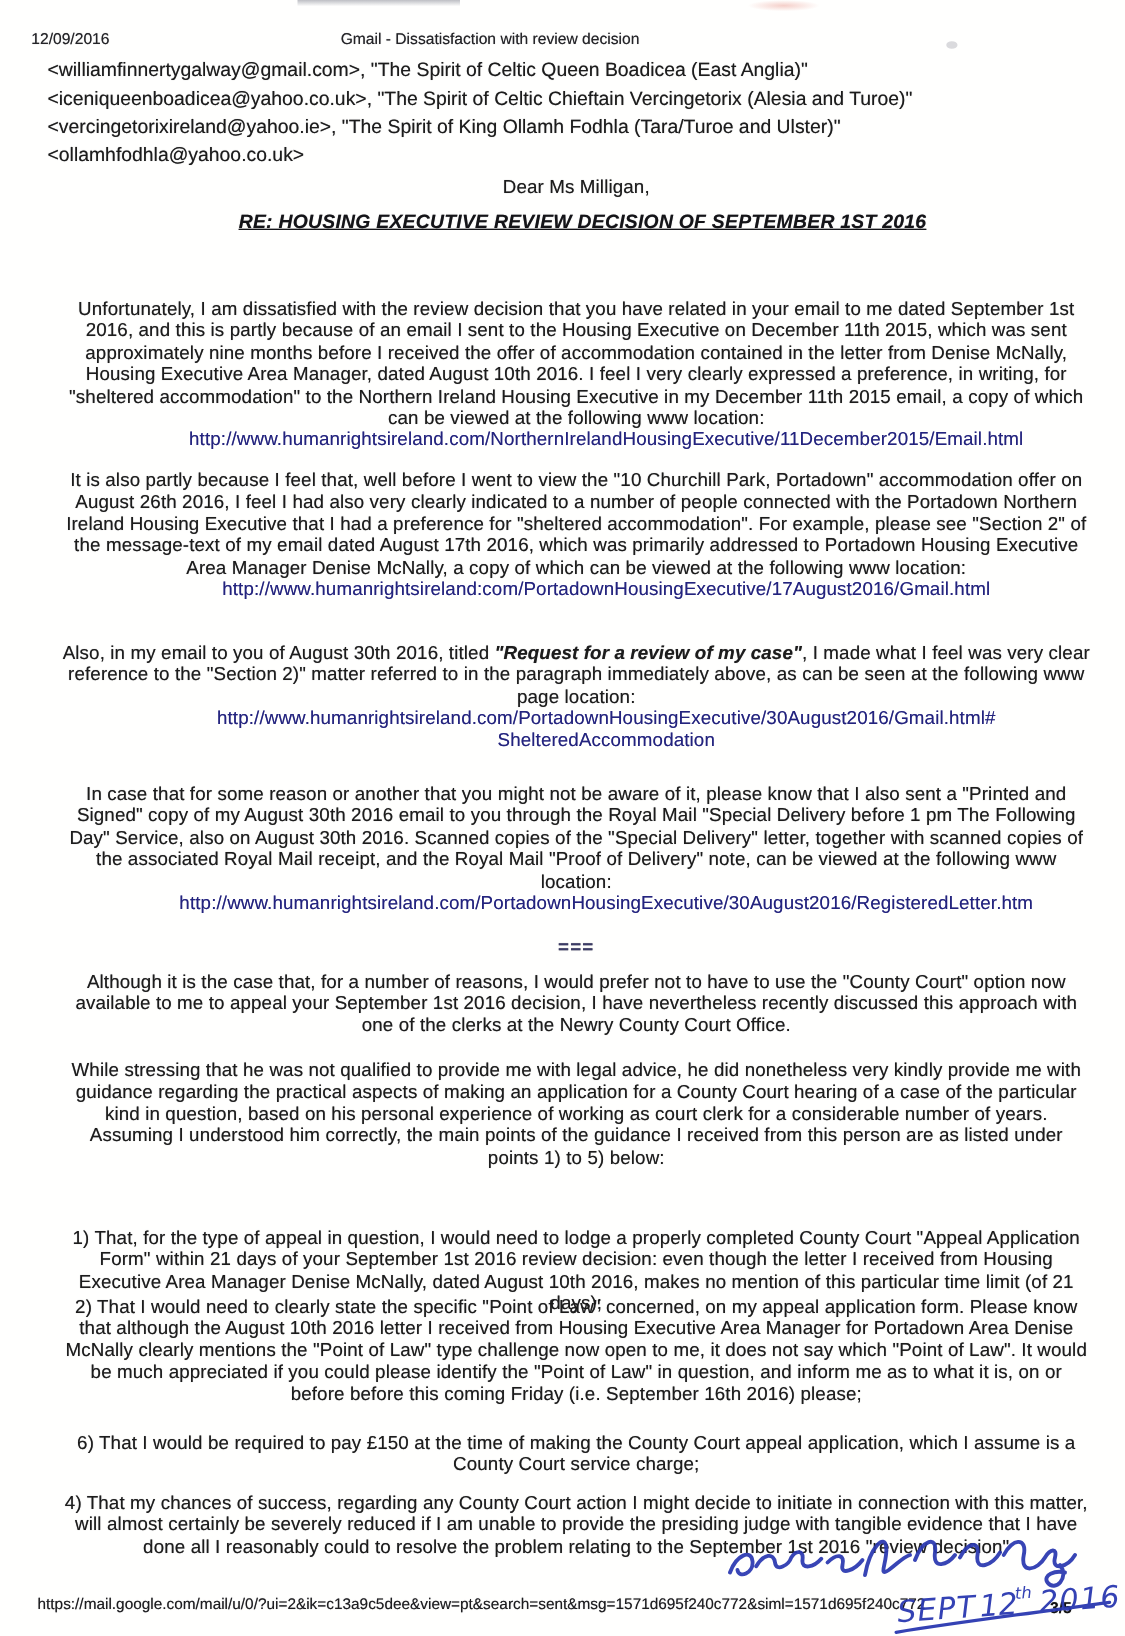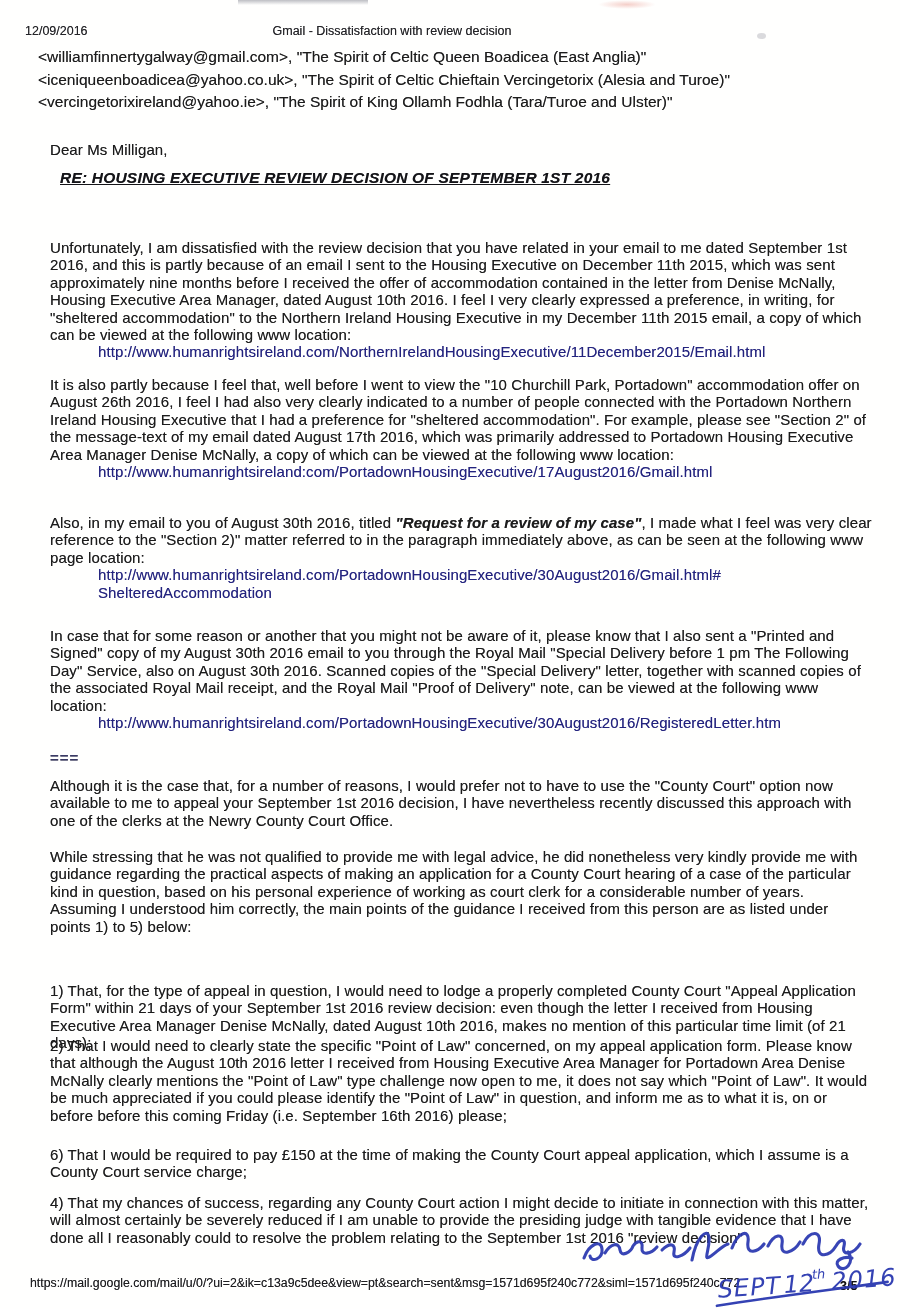--- a/index.html
+++ b/index.html
@@ -11,21 +11,21 @@
   .scan { text-shadow:0 0 0.55px rgba(25,25,30,0.6); }
   .hdr { position:absolute; top:24px; font-size:12.5px; color:#242428; }
   .hdr-date { left:25px;text-align:right; }
   .hdr-title { left:0; width:784px; text-align:center; }
   .recipients {
     position:absolute; top:46px; left:38px; width:830px;
     font-size:15.5px; line-height:22.5px;
   }
   .block {
     position:absolute; left:50px; width:822px;
-    font-size:15px; line-height:17.4px; letter-spacing:0.1px;
+    font-size:15px; line-height:17.4px; letter-spacing:0.1px;text-align:center;
   }
   .subject {
     font-weight:bold; font-style:italic; text-decoration:underline;
     font-size:15.5px; letter-spacing:0.2px; color:#141418;margin-left:10px;
   }
   .doc-link {
     display:block; color:#23237e; text-decoration:none;
     white-space:pre-line; word-break:break-all;
     text-shadow:0 0 0.5px rgba(35,35,126,0.55);
     margin-left:48px;
@@ -58,20 +58,21 @@
   <div class="smudge smudge-gray"></div>
   <div class="smudge smudge-dot"></div>
 
   <div class="hdr hdr-date scan">12/09/2016</div>
   <div class="hdr hdr-title scan">Gmail - Dissatisfaction with review decision</div>
 
   <div class="recipients scan">
     <div>&lt;williamfinnertygalway@gmail.com&gt;, "The Spirit of Celtic Queen Boadicea (East Anglia)"</div>
     <div>&lt;iceniqueenboadicea@yahoo.co.uk&gt;, "The Spirit of Celtic Chieftain Vercingetorix (Alesia and Turoe)"</div>
     <div>&lt;vercingetorixireland@yahoo.ie&gt;, "The Spirit of King Ollamh Fodhla (Tara/Turoe and Ulster)"</div>
+    <div>&lt;ollamhfodhla@yahoo.co.uk&gt;</div>
   </div>
 
   <div class="block scan" style="top:141px">Dear Ms Milligan,</div>
   <div class="block" style="top:169px">
     <span class="subject scan">RE: HOUSING EXECUTIVE REVIEW DECISION OF SEPTEMBER 1ST 2016</span>
   </div>
 
   <div class="block" style="top:239px">
     <span class="scan">Unfortunately, I am dissatisfied with the review decision that you have related in your email to me dated September 1st 2016, and this is partly because of an email I sent to the Housing Executive on December 11th 2015, which was sent approximately nine months before I received the offer of accommodation contained in the letter from Denise McNally, Housing Executive Area Manager, dated August 10th 2016. I feel I very clearly expressed a preference, in writing, for "sheltered accommodation" to the Northern Ireland Housing Executive in my December 11th 2015 email, a copy of which can be viewed at the following www location:</span>
     <a class="doc-link">http://www.humanrightsireland.com/NorthernIrelandHousingExecutive/11December2015/Email.html</a>

